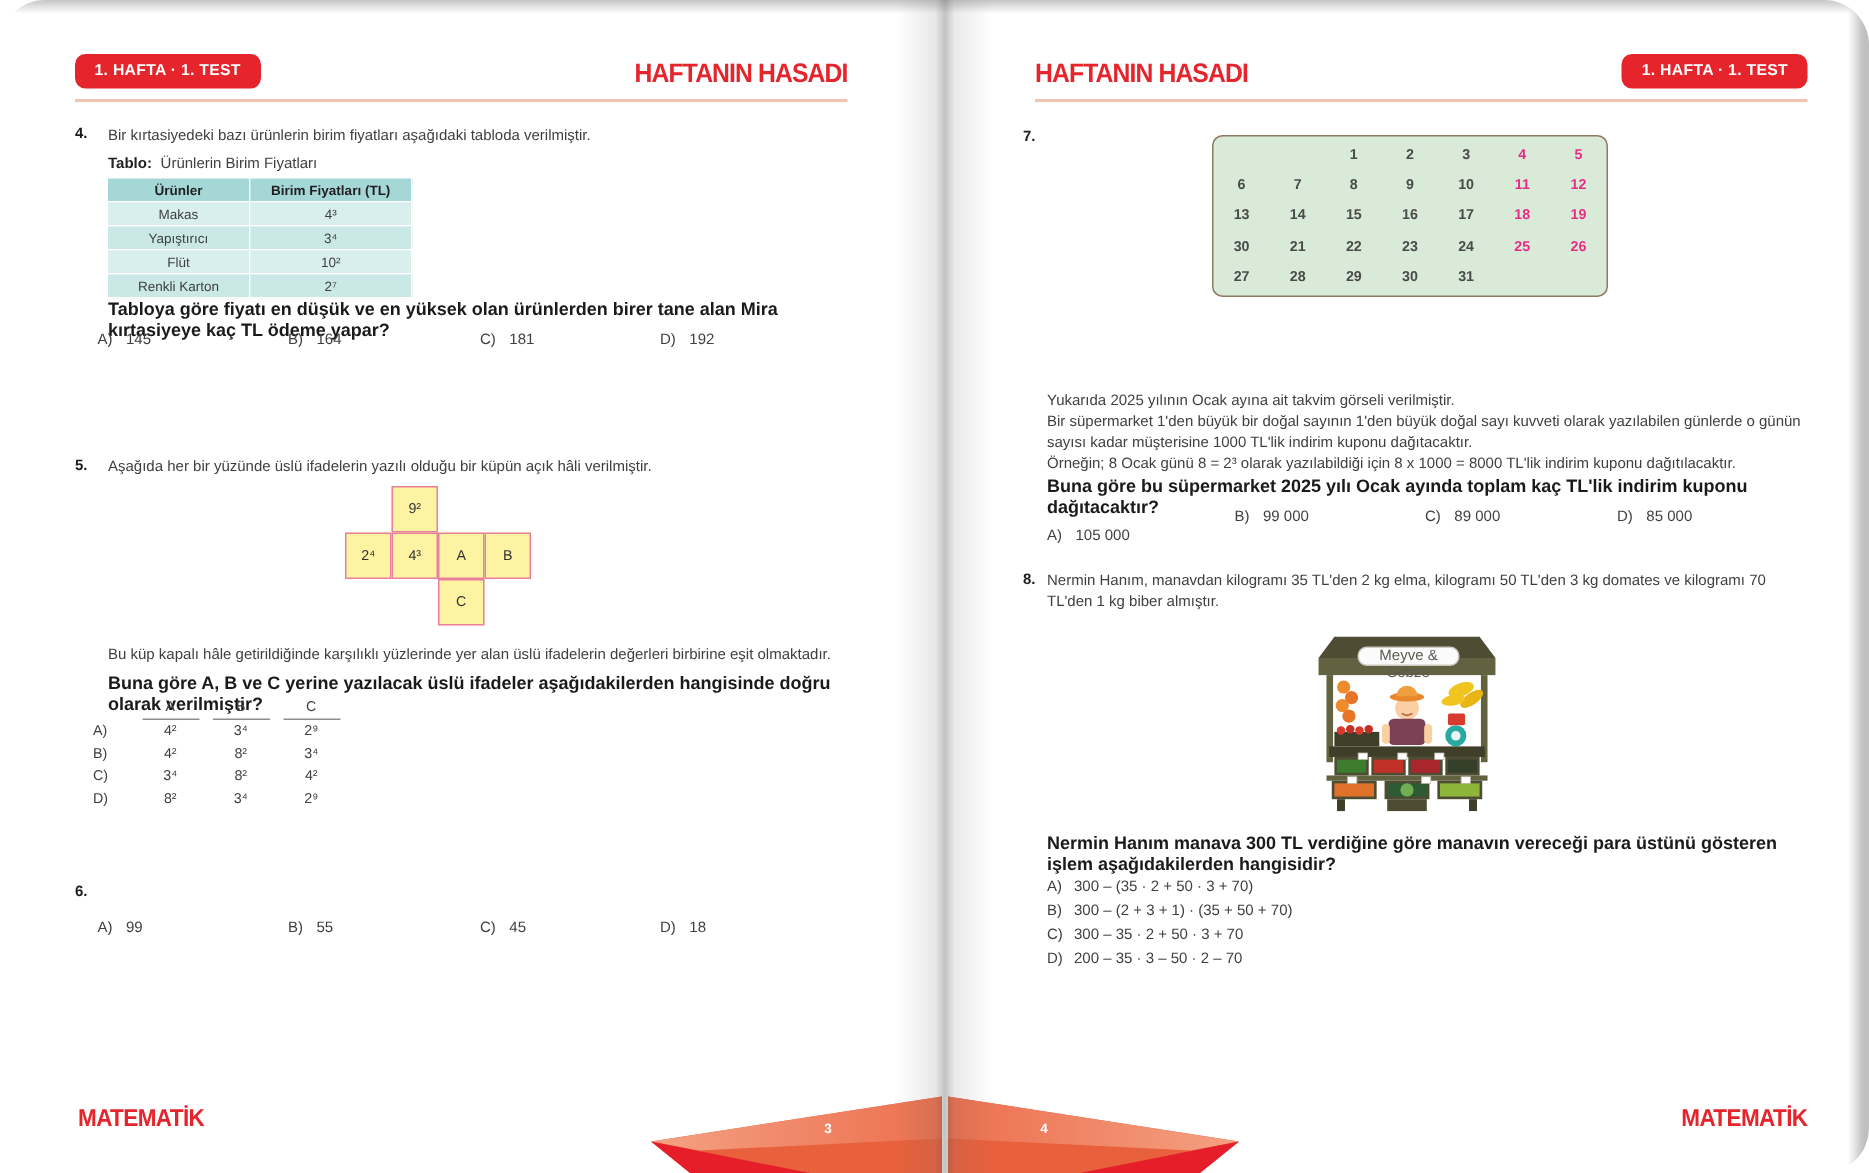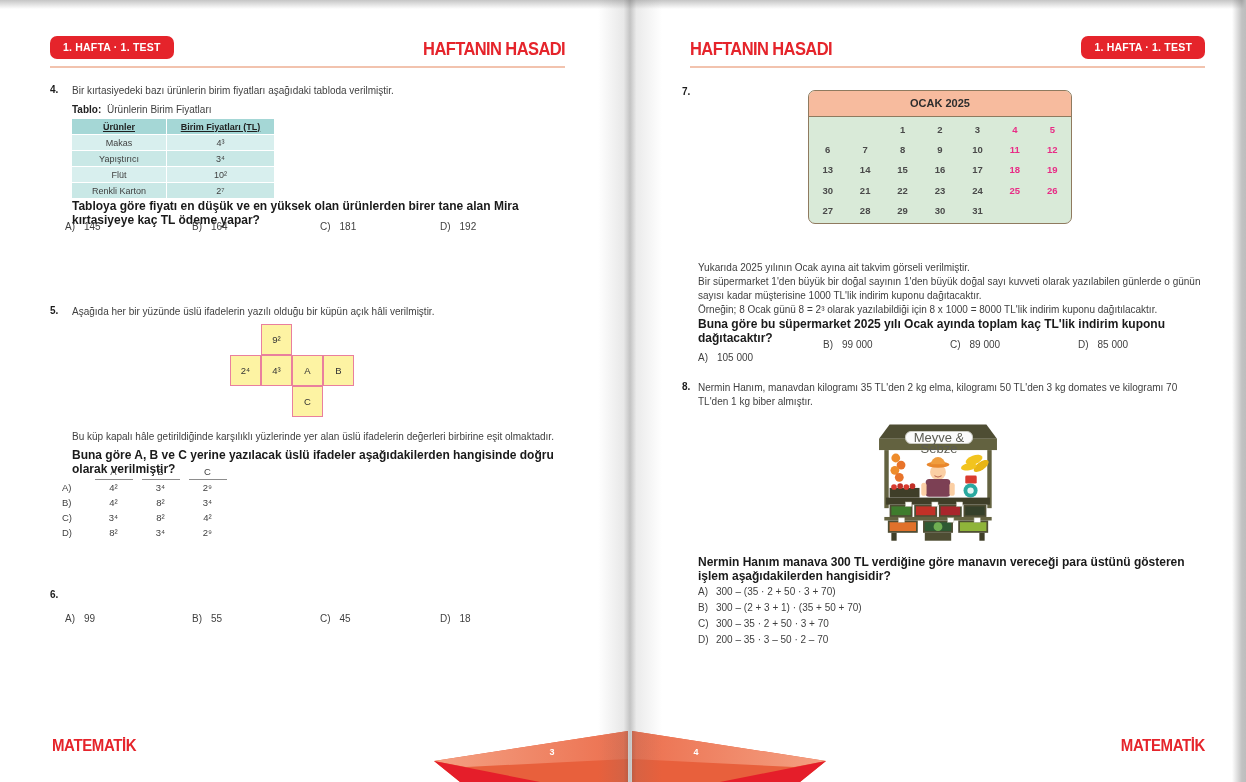--- a/index.html
+++ b/index.html
@@ -1,37 +1,37 @@
 <!DOCTYPE html>
 <html><head>
 <meta charset="utf-8">
 <style>
   html,body{margin:0;padding:0;background:#ffffff;}
   .root{position:relative;width:1246px;height:782px;background:#ffffff;overflow:hidden;
-        font-family:"Liberation Sans","DejaVu Sans",sans-serif;color:#3f3f3f;}
+        font-family:"Liberation Sans","DejaVu Sans",sans-serif;color:#3f3f3f;border-radius:30px;}
   .abs{position:absolute;}
   
   .badge{background:#e5242b;color:#fff;font-weight:bold;font-size:10.5px;line-height:11px;
          padding:6px 13px;border-radius:7px;letter-spacing:.2px;white-space:nowrap;}
   .brand{color:#e5242b;font-weight:bold;font-size:16.5px;letter-spacing:-.6px;white-space:nowrap;
          transform:scaleY(1.08);}
   .rule{height:2px;background:#f2c3ae;}
   
   .qnum{font-weight:bold;font-size:10px;color:#1c1c1c;}
   .qtext{font-size:10px;line-height:14px;color:#3f3f3f;}
   .qbold{font-size:12px;line-height:14px;font-weight:bold;color:#1a1a1a;}
   
   .optrow{font-size:10px;color:#3f3f3f;}
   .opt{position:absolute;top:0;white-space:nowrap;}
   .opt .olab{margin-right:9px;}
   .o1{left:0;} .o2{left:127px;} .o3{left:255px;} .o4{left:375px;}
   .r1{left:0;margin-top:13px;} .r2{left:125px;} .r3{left:252px;} .r4{left:380px;}
   
   .ptable{display:grid;grid-template-columns:95px 108px;font-size:9px;text-align:center;}
-  .ptable .hc{background:#a5d7d6;font-weight:bold;color:#1f1f1f;text-decoration:underline;}
+  .ptable .hc{background:#a5d7d6;font-weight:bold;color:#1f1f1f;}
   .ptable span{padding:2.5px 0;border-bottom:1px solid #ffffff;border-right:1px solid #ffffff;}
   .ptable .ra{background:#d8efee;} .ptable .rb{background:#c9e8e6;}
   
   .netcell{position:absolute;width:31px;height:31px;box-sizing:border-box;background:#fdf3a3;
            border:1.5px solid #e97f9e;display:flex;align-items:center;justify-content:center;
            font-size:9.5px;color:#333;}
   
   .chgrid{display:grid;grid-template-columns:28px 47px 47px 47px;font-size:9.5px;color:#3f3f3f;
           line-height:15px;text-align:center;}
   .chgrid .lab{text-align:left;}
@@ -47,21 +47,21 @@
             text-align:center;}
   .cal-grid{display:grid;grid-template-columns:repeat(7,1fr);grid-auto-rows:20.4px;
             align-items:center;text-align:center;font-weight:bold;font-size:9.5px;color:#4a4a4a;
             padding:2px 0 2px;}
   .cal-grid span:nth-child(7n+6),.cal-grid span:nth-child(7n+7){color:#e82c86;}
   
   .optlist{font-size:10px;color:#3f3f3f;line-height:16px;}
   .optlist .olab{display:inline-block;width:18px;}
   
   .stall-sign{background:#fbfbfb;border:1px solid #c9c9c0;border-radius:6px;color:#5b5b52;
-              font-size:13px;line-height:11px;text-align:center;}
+              font-size:10px;line-height:11px;text-align:center;}
   
   .footbrand{color:#e5242b;font-weight:bold;font-size:15px;letter-spacing:-.4px;
              transform:scaleY(1.08);}
   
   .fold{left:598px;top:0;width:64px;height:782px;z-index:9;pointer-events:none;
         background:linear-gradient(to right,rgba(110,110,110,0) 0%,rgba(110,110,110,.16) 40%,
         rgba(80,80,80,.34) 50%,rgba(110,110,110,.14) 60%,rgba(110,110,110,0) 100%);}
   .topshade{left:0;top:0;width:1246px;height:9px;z-index:8;pointer-events:none;
         background:linear-gradient(to bottom,rgba(150,150,150,.55),rgba(255,255,255,0));}
   .rightshade{right:0;top:0;width:14px;height:782px;z-index:8;pointer-events:none;
@@ -152,21 +152,20 @@
   </div>
 
   <div class="abs footbrand" style="left:52px;top:737px;">MATEMATİK</div>
 
   <div class="abs brand" style="left:690px;top:40px;">HAFTANIN HASADI</div>
   <div class="abs badge" style="right:41px;top:36px;">1. HAFTA · 1. TEST</div>
   <div class="abs rule" style="left:690px;top:66px;width:515px;"></div>
 
   <span class="abs qnum" style="left:682px;top:86px;">7.</span>
   <div class="abs cal" style="left:808px;top:90px;">
-    <div class="cal-title">OCAK 2025</div>
     <div class="cal-grid">
       <span></span>
       <span></span>
       <span>1</span>
       <span>2</span>
       <span>3</span>
       <span>4</span>
       <span>5</span>
       <span>6</span>
       <span>7</span>

